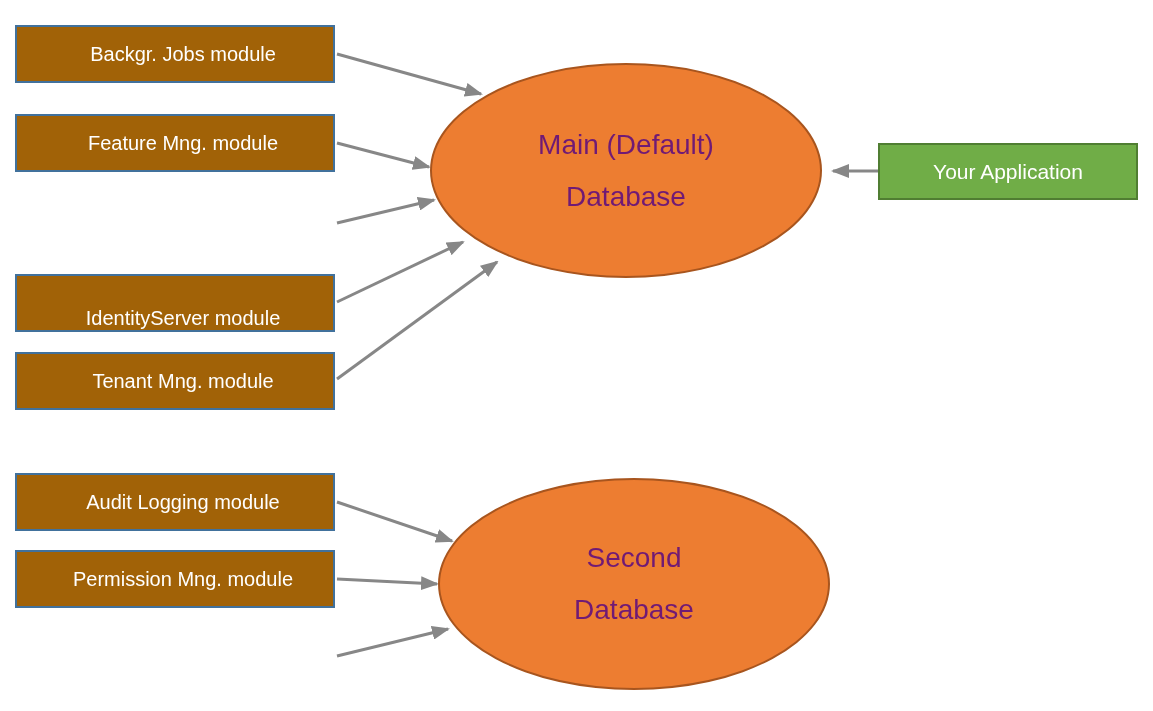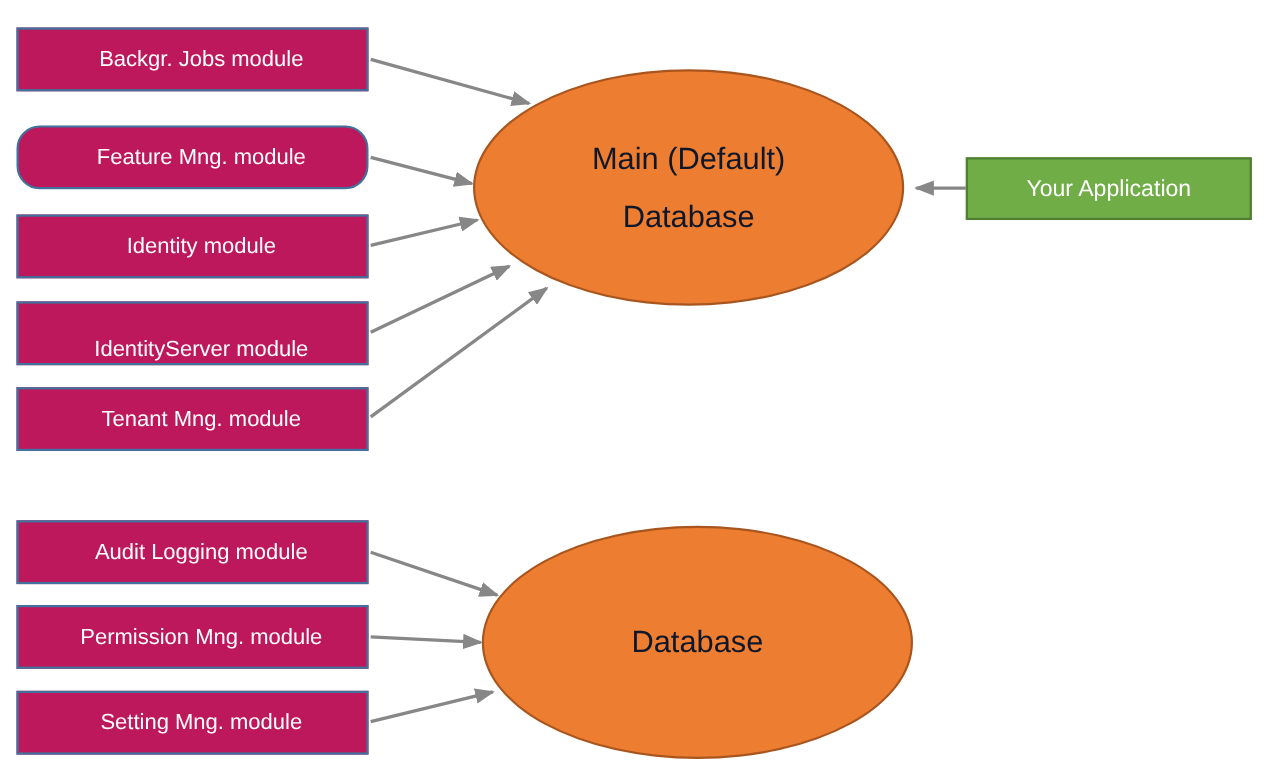--- a/index.html
+++ b/index.html
@@ -21,37 +21,37 @@
     top: 0;
     width: 1153px;
     height: 711px;
   }
   .module-box {
     position: absolute;
     left: 15px;
     width: 320px;
     height: 58px;
     box-sizing: border-box;
-    background: #be185d;
+    background: #a16207;
     border: 2px solid #41719C;
     color: #ffffff;
     font-size: 20px;
     display: flex;
     align-items: center;
     justify-content: center;
     text-align: center;
     padding-left: 16px;
   }
   .db-ellipse {
     position: absolute;
     box-sizing: border-box;
     background: #ED7D31;
     border: 2.5px solid #A8551E;
     border-radius: 50%;
-    color: #0f172a;
+    color: #701a75;
     font-size: 28px;
     line-height: 1.85;
     display: flex;
     flex-direction: column;
     align-items: center;
     justify-content: center;
     text-align: center;
   }
   .db-line {
     display: block;
@@ -91,25 +91,22 @@
     <line x1="337" y1="379" x2="497" y2="262" stroke="#878787" stroke-width="3" marker-end="url(#arrowhead)"></line>
     <line x1="878" y1="171" x2="833" y2="171" stroke="#878787" stroke-width="3" marker-end="url(#arrowhead)"></line>
     <line x1="337" y1="502" x2="452" y2="541" stroke="#878787" stroke-width="3" marker-end="url(#arrowhead)"></line>
     <line x1="337" y1="579" x2="437" y2="584" stroke="#878787" stroke-width="3" marker-end="url(#arrowhead)"></line>
     <line x1="337" y1="656" x2="448" y2="629" stroke="#878787" stroke-width="3" marker-end="url(#arrowhead)"></line>
   </svg>
 
   <div class="module-box" style="top:25px;">
     <span>Backgr. Jobs module</span>
   </div>
-  <div class="module-box" style="top:114px;border-radius:21px;">
+  <div class="module-box" style="top:114px;">
     <span>Feature Mng. module</span>
-  </div>
-  <div class="module-box" style="top:195px;">
-    <span>Identity module</span>
   </div>
   <div class="module-box" style="top:274px;align-items:flex-end;">
     <span>IdentityServer module</span>
   </div>
   <div class="module-box" style="top:352px;text-align:right;">
     <span>Tenant Mng. module</span>
   </div>
 
   <div class="db-ellipse" style="left:430px;top:63px;width:392px;height:215px;">
     <span class="db-line">Main (Default)</span>
@@ -119,21 +116,19 @@
   <div class="app-box">
     <span>Your Application</span>
   </div>
 
   <div class="module-box" style="top:550px;">
     <span>Permission Mng. module</span>
   </div>
   <div class="module-box" style="top:473px;">
     <span>Audit Logging module</span>
   </div>
-  <div class="module-box" style="top:628px;">
-    <span>Setting Mng. module</span>
-  </div>
 
   <div class="db-ellipse" style="left:438px;top:478px;width:392px;height:212px;">
+    <span class="db-line">Second</span>
     <span class="db-line">Database</span>
   </div>
 
 </div>
 
 </body></html>

